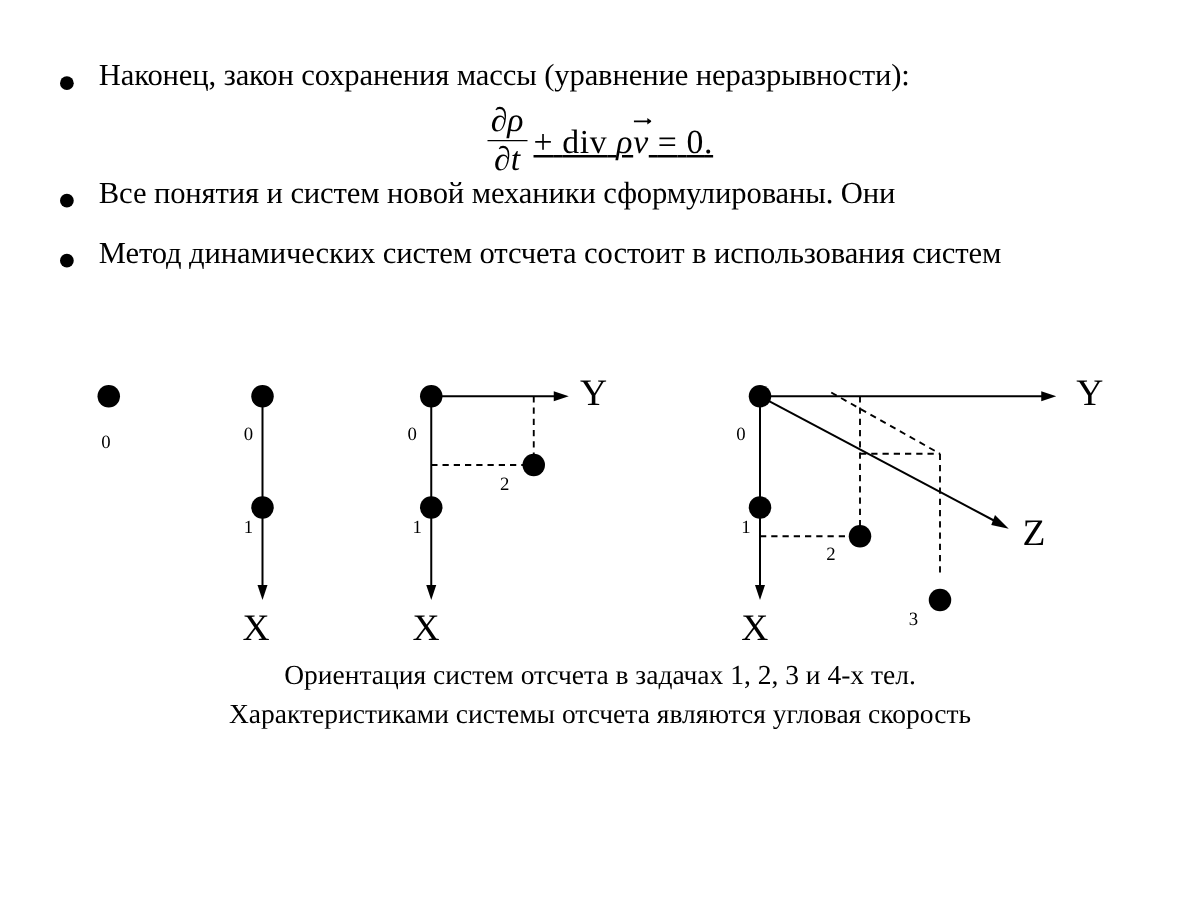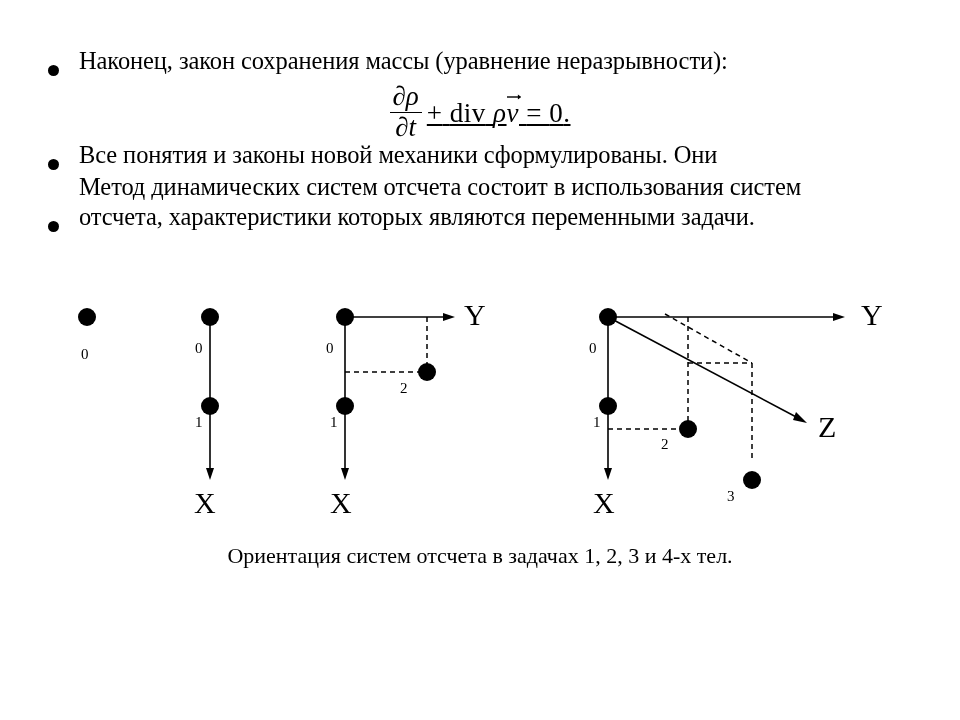--- a/index.html
+++ b/index.html
@@ -20,21 +20,21 @@
   
   .bullets {
     position: absolute;
     left: 48px;
     top: 46px;
     width: 880px;
   }
   .bullet-row {
     position: relative;
     display: flex;
-    align-items: flex-end;
+    align-items: center;
     margin-bottom: 2px;
   }
   .bullet-dot {
     flex: 0 0 auto;
     width: 11px;
     height: 11px;
     border-radius: 50%;
     background: #000;
     margin-top: 11px;
     margin-right: 20px;
@@ -118,21 +118,21 @@
     color: #000;
     white-space: nowrap;
   }
   .idx { font-size: 15px; }
   .axis-lbl { font-size: 30px; }
 
   
   .caption {
     position: absolute;
     left: 0;
-    top: 540px;
+    top: 524px;
     width: 960px;
     text-align: center;
     font-size: 22px;
     line-height: 31px;
   }
   .caption .cline { display: block; }
   .caption sub {
     font-size: 0.66em;
     vertical-align: -0.26em;
   }
@@ -149,29 +149,28 @@
       <span class="bullet-text">
         <span>Наконец, закон сохранения массы (уравнение неразрывности):</span>
       </span>
     </div>
 
     <div class="gap-formula"></div>
 
     <div class="bullet-row">
       <span class="bullet-dot"></span>
       <span class="bullet-text">
-        <span>Все понятия и законы новой механики сформулированы. Они</span>
+        <span>Все понятия и систем новой механики сформулированы. Они</span>
       </span>
     </div>
 
-    <div class="bullet-row" style="margin-top:2px;">
+    <div class="bullet-row" style="margin-top:18px;">
       <span class="bullet-dot"></span>
       <span class="bullet-text">
         <span>Метод динамических систем отсчета состоит в использования систем</span>
-        <span class="l2">отсчета, характеристики которых являются переменными задачи.</span>
       </span>
     </div>
 
   </div>
 
   <div class="formula">
     <span class="frac">
       <span class="num">∂ρ</span>
       <span class="bar"></span>
       <span class="den">∂t</span>
@@ -252,15 +251,16 @@
     <span class="dtext idx" style="left:661px; top:148px;">2</span>
     <span class="dtext idx" style="left:727px; top:200px;">3</span>
     <span class="dtext axis-lbl" style="left:593px; top:198px;">X</span>
     <span class="dtext axis-lbl" style="left:861px; top:10px;">Y</span>
     <span class="dtext axis-lbl" style="left:818px; top:122px;">Z</span>
 
   </div>
 
   <div class="caption">
     <span class="cline">Ориентация систем отсчета в задачах 1, 2, 3 и 4-х тел.</span>
+    <span class="cline">Характеристиками системы отсчета являются угловая скорость</span>
   </div>
 
 </div>
 
 </body></html>

